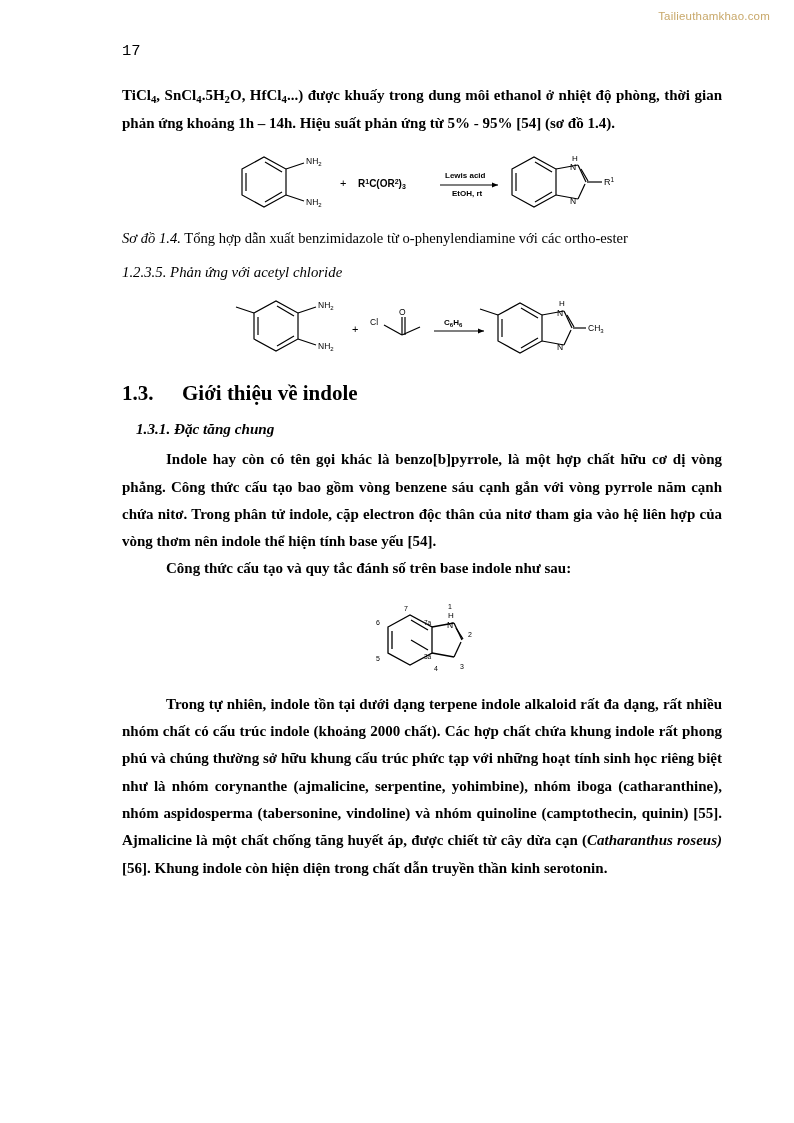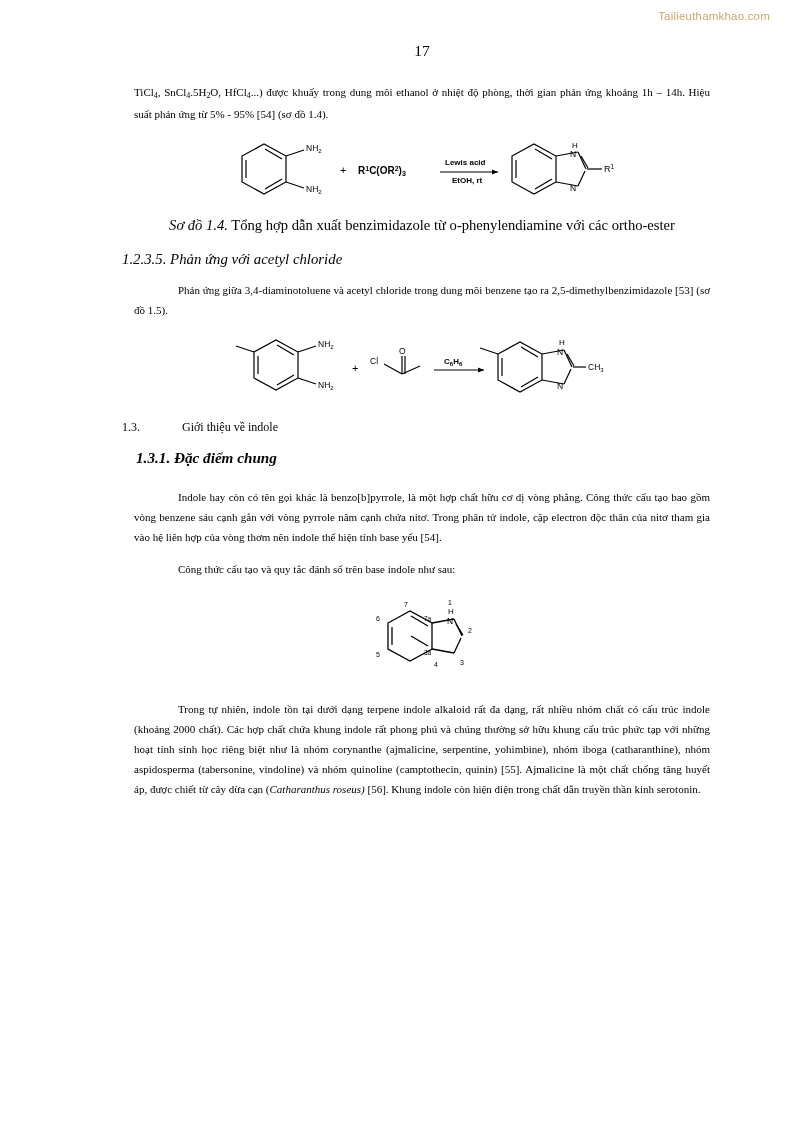--- a/index.html
+++ b/index.html
@@ -30,53 +30,55 @@
     color: #c8a86a;
     letter-spacing: 0.2px;
   }
   .content {
     position: absolute;
     left: 122px;
     top: 42px;
     width: 600px;
   }
   .page-number {
-    text-align: center;
+    text-align: left;
     font-size: 15.5px;
     margin-bottom: 22px;
+    font-family: Liberation Mono, monospace;
   }
   p.body-text {
-    font-size: 11px;
+    font-size: 15px;
     line-height: 1.82;
     text-align: justify;
-    margin: 12px;
+    margin: 0;
     text-indent: 0;
+    font-weight: bold;
   }
   p.indent {
     text-indent: 44px;
   }
   .caption {
     font-size: 14.6px;
     font-style: italic;
-    text-align: center;
+    text-align: left;
     line-height: 1.6;
     margin: 6px 0 0 0;
   }
   .caption .reg {
     font-style: normal;
   }
   .subhead-italic {
     font-size: 14.8px;
     font-style: italic;
     text-align: left;
     margin: 14px 0 6px 0;
   }
   .heading-1 {
-    font-size: 12px;
-    font-weight: normal;
+    font-size: 21px;
+    font-weight: bold;
     margin: 16px 0 0 0;
   }
   .heading-1 .num {
     display: inline-block;
     width: 60px;
   }
   .heading-2 {
     font-size: 15.2px;
     font-weight: bold;
     font-style: italic;
@@ -159,21 +161,20 @@
         <text x="392" y="34" font-family="Liberation Sans, sans-serif" font-size="9">R<tspan font-size="6.5" dy="-3">1</tspan></text>
       </svg>
     </div>
 
     <p class="caption">
       <span>Sơ đồ 1.4.</span><span class="reg"> Tổng hợp dẫn xuất benzimidazole từ o-phenylendiamine với các ortho-ester</span>
     </p>
 
     <div class="subhead-italic">1.2.3.5. Phản ứng với acetyl chloride</div>
 
-    <p class="body-text indent">Phản ứng giữa 3,4-diaminotoluene và acetyl chloride trong dung môi benzene tạo ra 2,5-dimethylbenzimidazole [53] (sơ đồ 1.5).</p>
 
     <div class="scheme">
       <svg width="400" height="70" viewBox="0 0 400 70">
         <g stroke="#000" stroke-width="1.2" fill="none">
 
           <line x1="14" y1="12" x2="32" y2="18"></line>
 
           <polygon points="32,18 54,6 76,18 76,44 54,56 32,44"></polygon>
           <line x1="36" y1="22" x2="36" y2="40"></line>
           <line x1="55" y1="11" x2="72" y2="21"></line>
@@ -219,21 +220,21 @@
         <text x="335" y="55" font-family="Liberation Sans, sans-serif" font-size="8.5">N</text>
         <text x="366" y="36" font-family="Liberation Sans, sans-serif" font-size="8.5">CH<tspan font-size="6" dy="2">3</tspan></text>
       </svg>
     </div>
 
 
     <div class="heading-1">
       <span class="num">1.3.</span><span>Giới thiệu về indole</span>
     </div>
 
-    <div class="heading-2">1.3.1. Đặc điểm chung</div>
+    <div class="heading-2">1.3.1. Đặc tăng chung</div>
 
     <div class="spacer-sm"></div>
 
     <p class="body-text indent">Indole hay còn có tên gọi khác là benzo[b]pyrrole, là một hợp chất hữu cơ dị vòng phẳng. Công thức cấu tạo bao gồm vòng benzene sáu cạnh gắn với vòng pyrrole năm cạnh chứa nitơ. Trong phân tử indole, cặp electron độc thân của nitơ tham gia vào hệ liên hợp của vòng thơm nên indole thể hiện tính base yếu [54].</p>
 
 
     <p class="body-text indent">Công thức cấu tạo và quy tắc đánh số trên base indole như sau:</p>
 
     <div class="struct-center">
       <svg width="160" height="92" viewBox="0 0 160 92">

